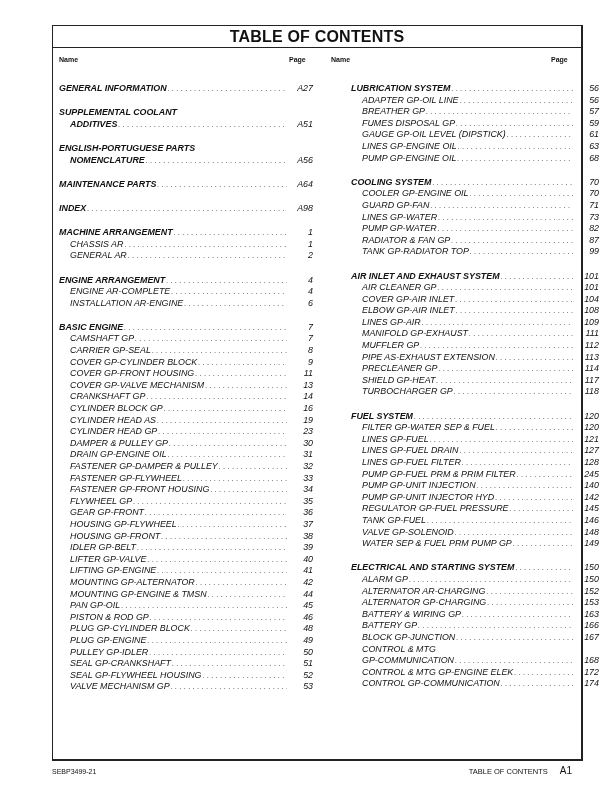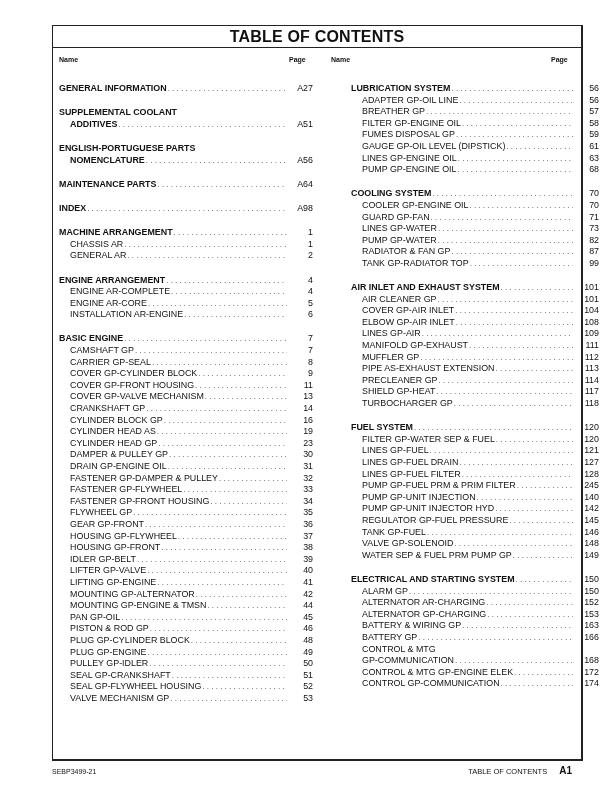--- a/index.html
+++ b/index.html
@@ -4,31 +4,31 @@
 <style>
   html, body { margin:0; padding:0; background:#ffffff; }
   body { width:612px; height:792px; position:relative; font-family:"Liberation Sans", sans-serif; color:#111; overflow:hidden; }
   .frame { position:absolute; left:52px; top:25px; width:531px; height:736px; border:1.5px solid #222; border-right-width:2.5px; border-bottom-width:2.5px; box-sizing:border-box; }
   .title-bar { position:absolute; left:0; right:0; top:0; height:21px; border-bottom:1.5px solid #222; text-align:center; font-weight:bold; font-size:16px; line-height:22px; letter-spacing:0.2px; }
   .col-headers { position:absolute; top:30px; left:0; right:0; font-size:7px; font-weight:bold; }
   .col-headers span { position:absolute; }
   .col { position:absolute; top:57px; width:256px; font-size:8.9px; }
   .col.left { left:6px; width:254px; }
   .col.right { left:278px; width:248px;margin-left:20px; }
-  .group { margin-bottom:12.6px; }
+  .group { margin-bottom:12.6px;font-style:italic; }
   .row { display:flex; align-items:baseline; height:11.6px; line-height:11.6px; white-space:nowrap; }
   .row .name { flex:none; }
   .row .dots { flex:1; overflow:hidden; margin:0 4px 0 1px; color:#333; letter-spacing:1.6px; font-size:8px; }
   .row .dots::before { content:". . . . . . . . . . . . . . . . . . . . . . . . . . . . . . . . . . . . . . . . . . . . . . . . . . . . . . . . . . . ."; letter-spacing:0; }
   .row .page { flex:none; width:22px; text-align:right; }
   .row.head .name { font-weight:bold; }
   .row.sub .name { padding-left:11px; }
   .footer-left { position:absolute; left:52px; top:768px; font-size:7px; }
   .footer-right { position:absolute; right:40px; top:765px; font-size:7.5px; }
-  .footer-right .pg { font-weight:bold; font-size:10px; margin-left:12px; }
+  .footer-right .pg { font-weight:normal; font-size:10px; margin-left:12px; }
 </style>
 </head>
 <body>
 
 <div class="frame">
   <div class="title-bar">TABLE OF CONTENTS</div>
   <div class="col-headers">
     <span style="left:6px">Name</span>
     <span style="left:236px">Page</span>
     <span style="left:278px">Name</span>
@@ -98,25 +98,20 @@
           <span class="name">ENGINE ARRANGEMENT</span>
           <span class="dots"></span>
           <span class="page">4</span>
         </div>
         <div class="row sub">
           <span class="name">ENGINE AR-COMPLETE</span>
           <span class="dots"></span>
           <span class="page">4</span>
         </div>
         <div class="row sub">
-          <span class="name">ENGINE AR-CORE</span>
-          <span class="dots"></span>
-          <span class="page">5</span>
-        </div>
-        <div class="row sub">
           <span class="name">INSTALLATION AR-ENGINE</span>
           <span class="dots"></span>
           <span class="page">6</span>
         </div>
       </div>
       <div class="group">
         <div class="row head">
           <span class="name">BASIC ENGINE</span>
           <span class="dots"></span>
           <span class="page">7</span>
@@ -289,25 +284,20 @@
           <span class="name">ADAPTER GP-OIL LINE</span>
           <span class="dots"></span>
           <span class="page">56</span>
         </div>
         <div class="row sub">
           <span class="name">BREATHER GP</span>
           <span class="dots"></span>
           <span class="page">57</span>
         </div>
         <div class="row sub">
-          <span class="name">FILTER GP-ENGINE OIL</span>
-          <span class="dots"></span>
-          <span class="page">58</span>
-        </div>
-        <div class="row sub">
           <span class="name">FUMES DISPOSAL GP</span>
           <span class="dots"></span>
           <span class="page">59</span>
         </div>
         <div class="row sub">
           <span class="name">GAUGE GP-OIL LEVEL (DIPSTICK)</span>
           <span class="dots"></span>
           <span class="page">61</span>
         </div>
         <div class="row sub">
@@ -500,20 +490,25 @@
         </div>
         <div class="row sub">
           <span class="name">BATTERY &amp; WIRING GP</span>
           <span class="dots"></span>
           <span class="page">163</span>
         </div>
         <div class="row sub">
           <span class="name">BATTERY GP</span>
           <span class="dots"></span>
           <span class="page">166</span>
+        </div>
+        <div class="row sub">
+          <span class="name">BLOCK GP-JUNCTION</span>
+          <span class="dots"></span>
+          <span class="page">167</span>
         </div>
         <div class="row sub">
           <span class="name">CONTROL  &amp;  MTG</span>
         </div>
         <div class="row sub">
           <span class="name">GP-COMMUNICATION</span>
           <span class="dots"></span>
           <span class="page">168</span>
         </div>
         <div class="row sub">

